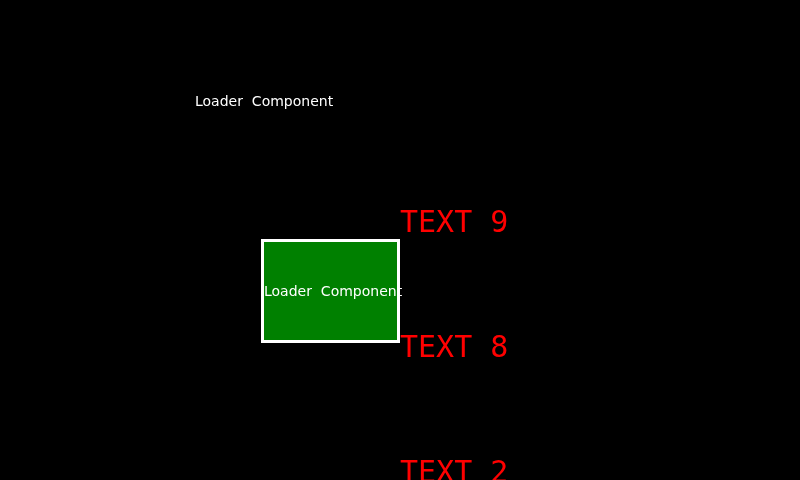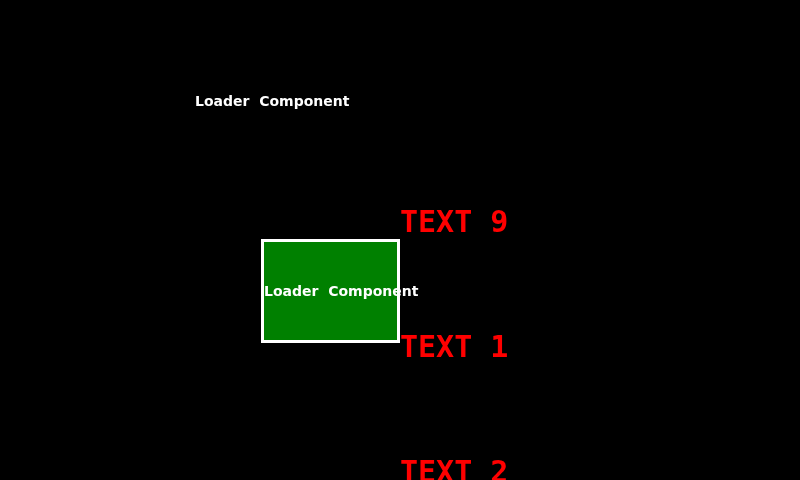--- a/index.html
+++ b/index.html
@@ -7,21 +7,20 @@
     padding: 0;
     background: #000000;
   }
   #screen {
     position: relative;
     width: 640px;
     height: 480px;
     background: #000000;
     overflow: hidden;
     font-family: "DejaVu Sans", sans-serif;
-    font-weight: bold;
   }
   
   #loader-label {
     position: absolute;
     left: 195px;
     top: 93px;
     font-size: 14px;
     line-height: 16px;
     color: #ffffff;
     white-space: pre;
@@ -67,21 +66,21 @@
 
   <div id="loader-label" style="color: rgb(255, 255, 255);">Loader  Component</div>
 
   <div id="loader-panel" style="background: rgb(0, 128, 0); border-color: rgb(255, 255, 255);">
     <span class="panel-label" style="color: rgb(255, 255, 255);">Loader  Component</span>
   </div>
 
   <div id="text-list">
     <div style="color: rgb(255, 0, 0);">
       <div class="list-item">TEXT 9</div>
-      <div class="list-item">TEXT 1</div>
+      <div class="list-item">TEXT 8</div>
       <div class="list-item">TEXT 2</div>
       
       
     </div>
     
   </div>
 
 </div>
 
 </body></html>

